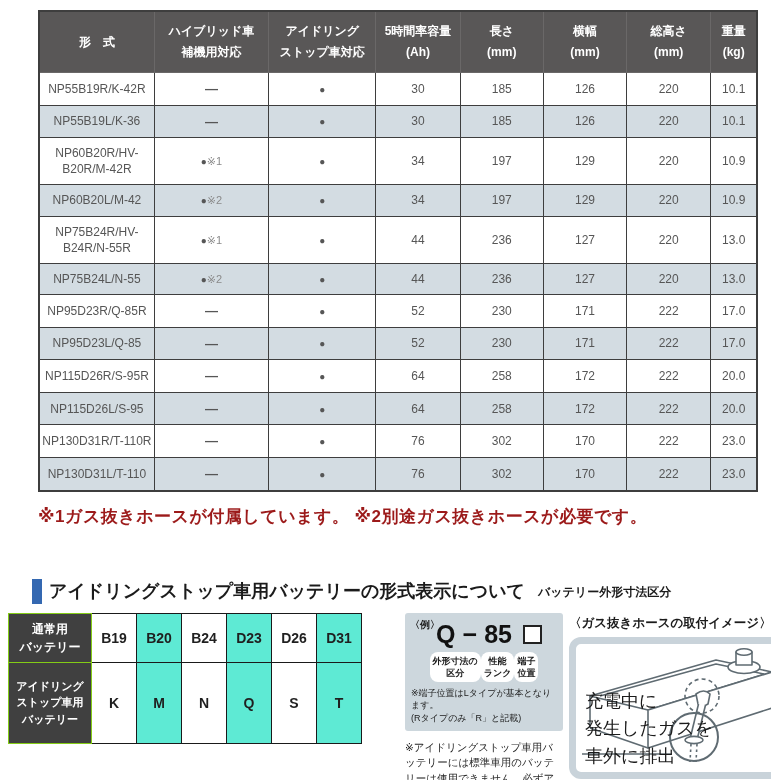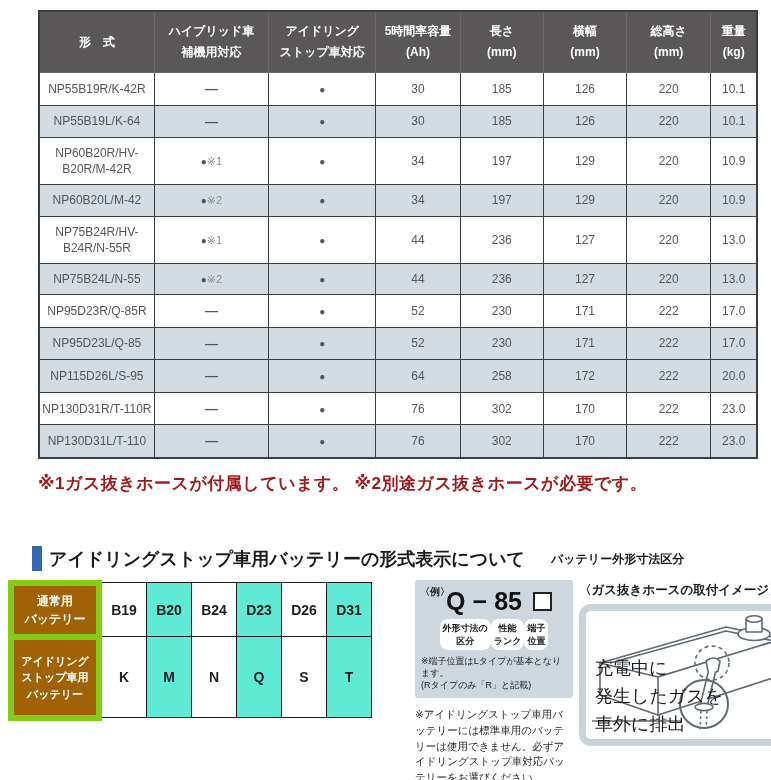--- a/index.html
+++ b/index.html
@@ -44,32 +44,32 @@
   }
 
   
   .sec-head{
     display:flex;align-items:flex-end;
     margin:51px 0 9px 8px;
     padding-left:24px;
   }
   .sec-bar{width:10px;height:25px;background:#3468b1;margin-right:7px;flex:none;}
   .sec-title{font-size:18px;font-weight:bold;color:#1b1b1b;line-height:1.3;}
-  .sec-sub{font-size:12px;font-weight:bold;color:#1b1b1b;margin-left:26px;padding-bottom:3px;}
+  .sec-sub{font-size:12px;font-weight:bold;color:#1b1b1b;margin-left:13px;padding-bottom:3px;}
 
   
   .bottom{display:flex;margin-left:8px;align-items:flex-start;}
 
   table.map{
     border-collapse:collapse;flex:none;table-layout:fixed;width:334px;
   }
   table.map th{
-    background:#a16207;color:#ffffff;
+    background:#404040;color:#ffffff;
     width:82px;font-size:12px;font-weight:bold;
-    border:6px solid #84cc16;line-height:1.5;
+    border:1px solid #84cc16;line-height:1.5;
     white-space:pre-line;padding:6px 0;text-align:center;vertical-align:middle;
   }
   table.map th.small{font-size:11px;padding:10px 0;}
   table.map td{
     border:1px solid #1a1a1a;width:42px;
     font-size:14px;font-weight:bold;color:#1f1f1f;
     text-align:center;vertical-align:middle;background:#ffffff;
   }
   table.map td.altcol{background:#5eead4;}
   table.map tr.r1 td{height:40px;margin-left:44px;}
@@ -156,21 +156,21 @@
         <td>NP55B19R/K-42R</td>
         <td><span class="dash">—</span></td>
         <td><span class="dot">●</span><span class="refmark"></span></td>
         <td>30</td>
         <td>185</td>
         <td>126</td>
         <td>220</td>
         <td>10.1</td>
       </tr>
       <tr class="alt">
-        <td>NP55B19L/K-64</td>
+        <td>NP55B19L/K-36</td>
         <td><span class="dash">—</span></td>
         <td><span class="dot">●</span><span class="refmark"></span></td>
         <td>30</td>
         <td>185</td>
         <td>126</td>
         <td>220</td>
         <td>10.1</td>
       </tr>
       <tr>
         <td>NP60B20R/HV-
@@ -226,20 +226,30 @@
       </tr>
       <tr class="alt">
         <td>NP95D23L/Q-85</td>
         <td><span class="dash">—</span></td>
         <td><span class="dot">●</span><span class="refmark"></span></td>
         <td>52</td>
         <td>230</td>
         <td>171</td>
         <td>222</td>
         <td>17.0</td>
+      </tr>
+      <tr>
+        <td>NP115D26R/S-95R</td>
+        <td><span class="dash">—</span></td>
+        <td><span class="dot">●</span><span class="refmark"></span></td>
+        <td>64</td>
+        <td>258</td>
+        <td>172</td>
+        <td>222</td>
+        <td>20.0</td>
       </tr>
       <tr class="alt">
         <td>NP115D26L/S-95</td>
         <td><span class="dash">—</span></td>
         <td><span class="dot">●</span><span class="refmark"></span></td>
         <td>64</td>
         <td>258</td>
         <td>172</td>
         <td>222</td>
         <td>20.0</td>

